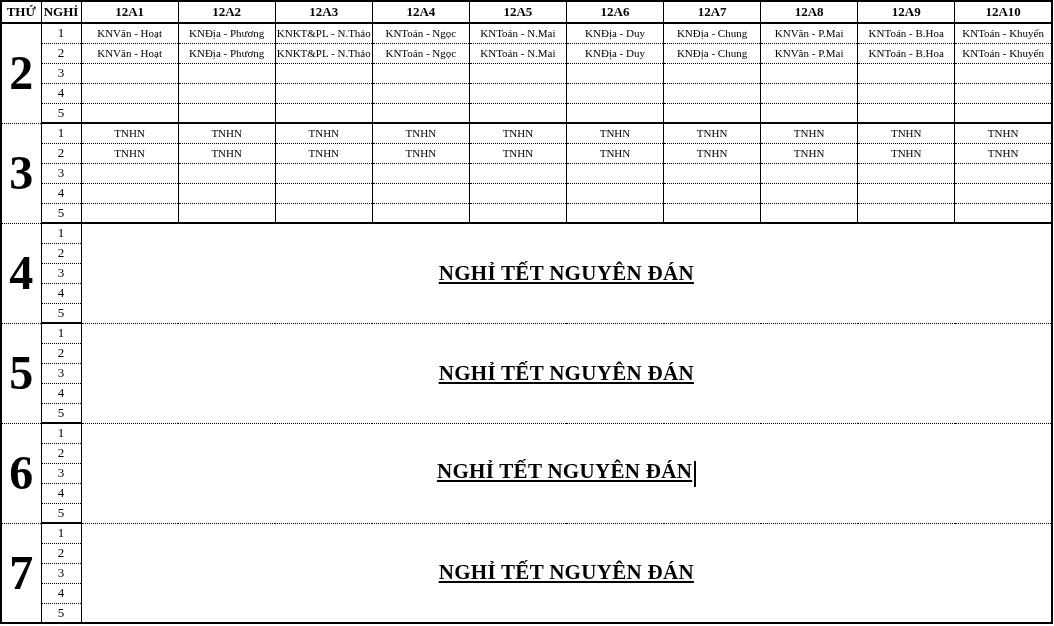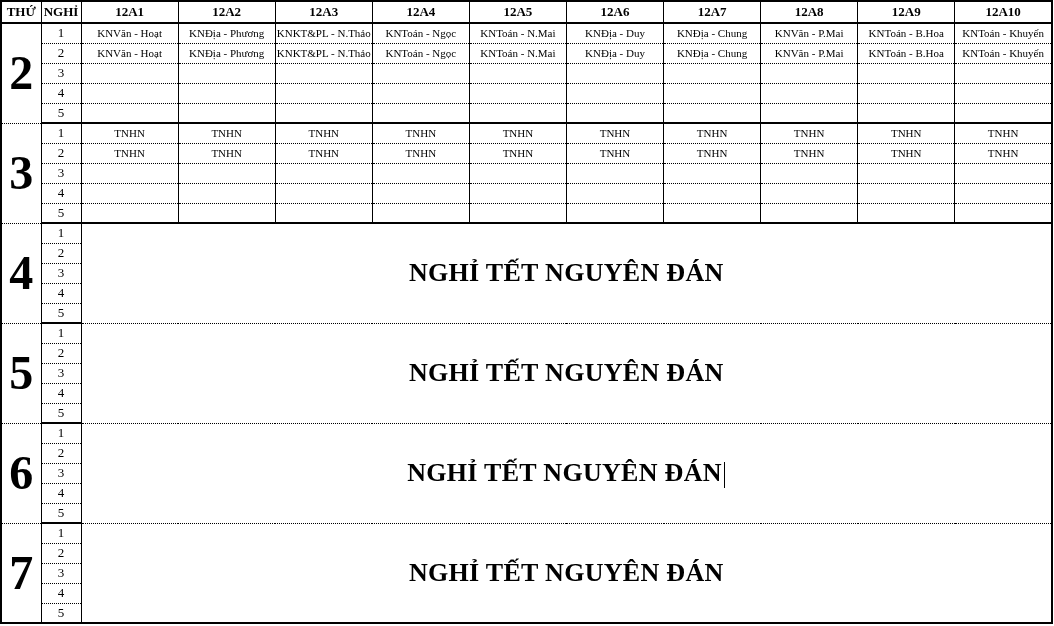--- a/index.html
+++ b/index.html
@@ -44,24 +44,25 @@
 
   td.day-cell {
     font-size: 48px;
     font-weight: bold;
     line-height: 1;
     border-bottom: 2px solid #000;
   }
   td.period-cell { font-size: 13px; }
   td.subject-cell { font-size: 11px; }
   td.holiday-cell {
-    font-size: 26px;
+    font-size: 21px;
     font-weight: bold;
     border-bottom: 2px solid #000;
     letter-spacing: 0.3px;
+    text-decoration: underline;
   }
   .caret {
     display: inline-block;
     width: 1.5px;
     height: 26px;
     background: #000;
     vertical-align: middle;
     margin-left: 2px;
   }
 </style>

